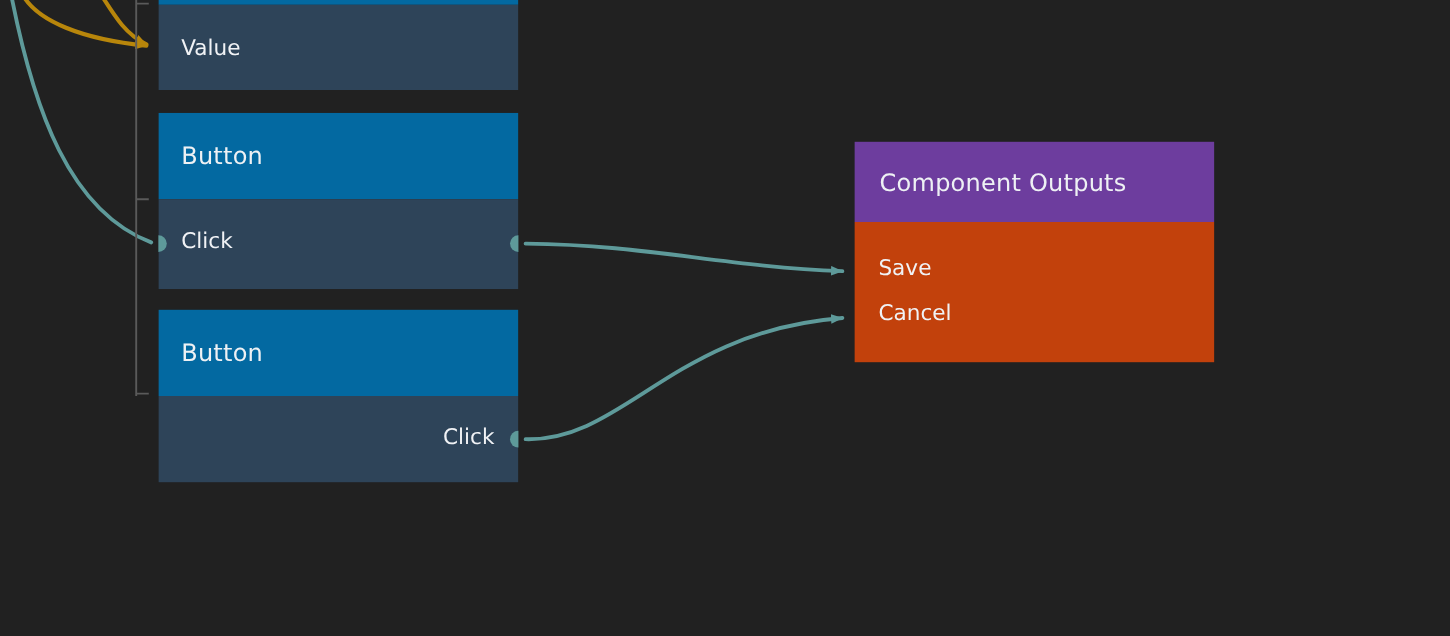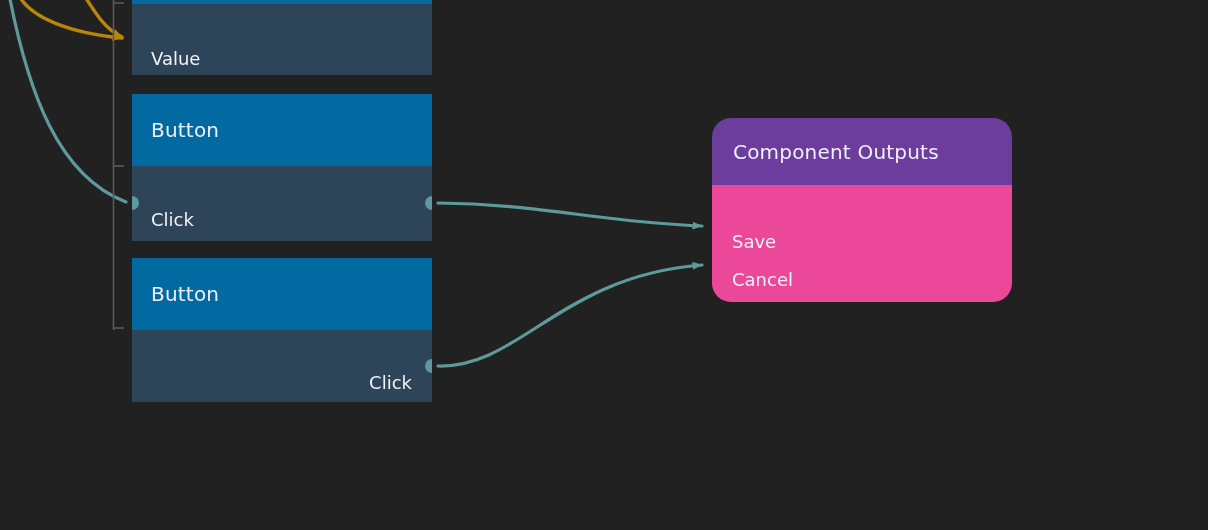--- a/index.html
+++ b/index.html
@@ -51,31 +51,30 @@
     letter-spacing: 0.2px;
     white-space: nowrap;
   }
 
   
   .node-blue .node-header { background: #0369a1; }
   .node-blue .node-body   { background: #2e4459; }
 
   
   .node-purple .node-header { background: #6d3d9e; }
-  .node-purple .node-body   { background: #ec4899; }
+  .node-purple .node-body   { background: #c2410c; }
 
   
   .port-row {
     position: absolute;
     left: 0;
     right: 0;
     height: 26px;
     display: flex;
     align-items: center;
-    margin-top: 18px;
   }
   .port-row.in  { justify-content: flex-start; padding-left: 19px; }
   .port-row.out { justify-content: flex-end;   padding-right: 20px; }
   .port-label {
     font-size: 18px;
     color: #f0f2f5;
     white-space: nowrap;
     line-height: 1;
   }
 
@@ -151,21 +150,21 @@
     </div>
     <div class="node-body" style="height:72px;">
       <div class="port-row out" style="top:22px;">
         <span class="port-label">Click</span>
       </div>
     </div>
 
     <div class="port-dot" style="left:293px; top:101px;"></div>
   </div>
 
-  <div class="node node-purple" style="left:712px; top:118px; width:300px; height:184px;border-radius:19px;">
+  <div class="node node-purple" style="left:712px; top:118px; width:300px; height:184px;">
     <div class="node-header" style="height:67px; padding-left:21px;">
       <span class="node-title">Component Outputs</span>
     </div>
     <div class="node-body" style="height:117px;">
       <div class="port-row in" style="top:26px; padding-left:20px;">
         <span class="port-label">Save</span>
       </div>
       <div class="port-row in" style="top:64px; padding-left:20px;">
         <span class="port-label">Cancel</span>
       </div>

